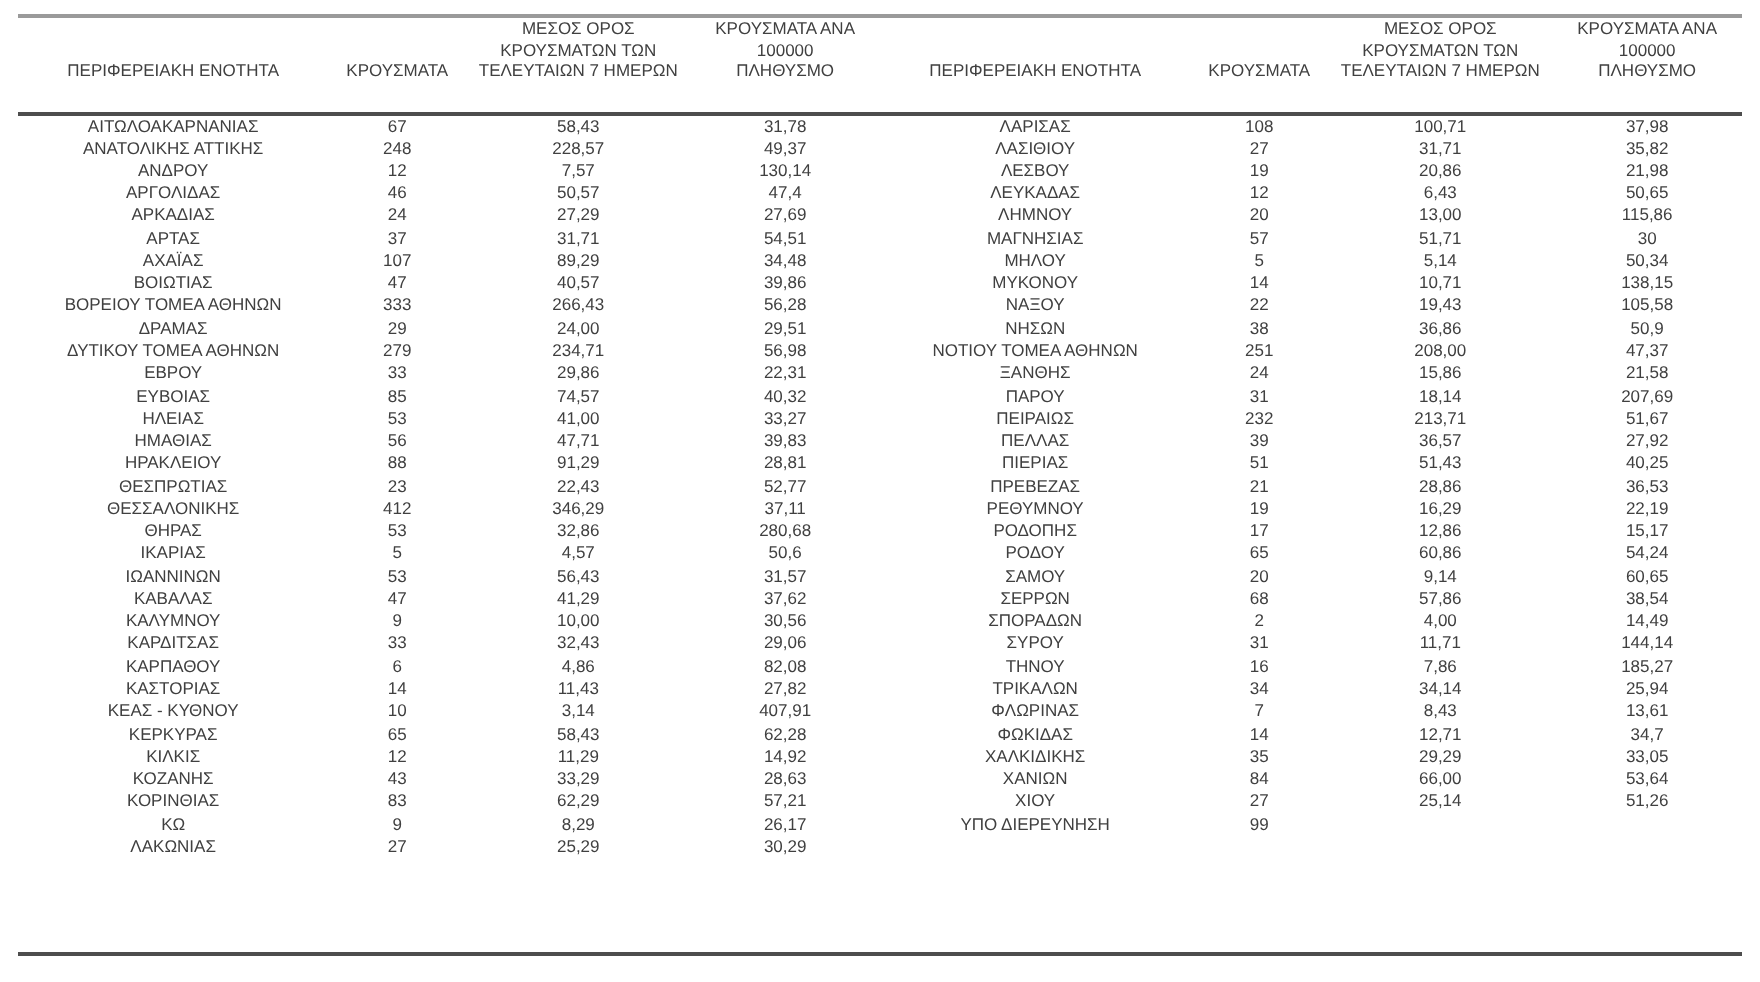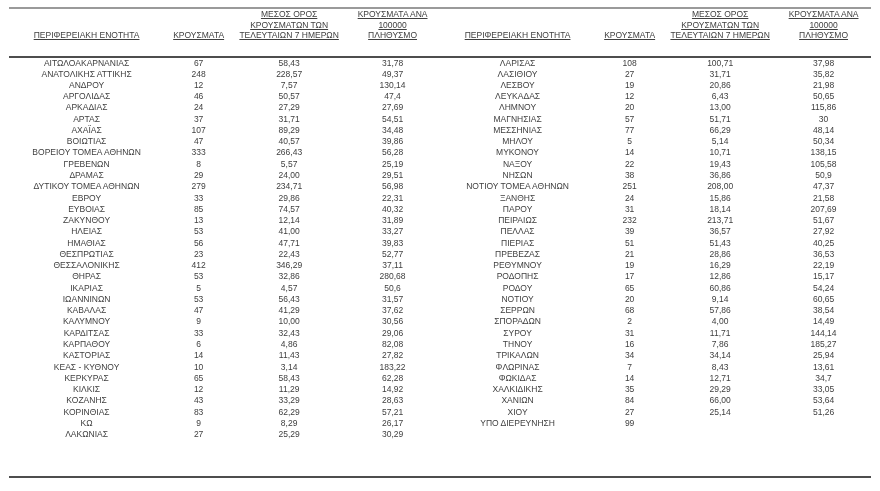--- a/index.html
+++ b/index.html
@@ -27,21 +27,20 @@
   th, td { padding: 0; text-align: center; font-weight: normal; }
   thead th {
     height: 38px;
     vertical-align: bottom;
     border-bottom: 2px solid #4d4d4d;
     font-size: 8.5px;
     line-height: 10.5px;
     white-space: pre-line;
     padding-bottom: 15px;
     color: #404040;
-    text-decoration: underline;
   }
   tbody td {
     height: 11.28px;
     font-size: 8.5px;
     line-height: 11px;
     white-space: nowrap;
     overflow: hidden;
     color: #404040;
   }
   col.c-region { width: 36%; }
@@ -122,26 +121,20 @@
             <td>40,57</td>
             <td>39,86</td>
           </tr>
           <tr>
             <td>ΒΟΡΕΙΟΥ ΤΟΜΕΑ ΑΘΗΝΩΝ</td>
             <td>333</td>
             <td>266,43</td>
             <td>56,28</td>
           </tr>
           <tr>
-            <td>ΓΡΕΒΕΝΩΝ</td>
-            <td>8</td>
-            <td>5,57</td>
-            <td>25,19</td>
-          </tr>
-          <tr>
             <td>ΔΡΑΜΑΣ</td>
             <td>29</td>
             <td>24,00</td>
             <td>29,51</td>
           </tr>
           <tr>
             <td>ΔΥΤΙΚΟΥ ΤΟΜΕΑ ΑΘΗΝΩΝ</td>
             <td>279</td>
             <td>234,71</td>
             <td>56,98</td>
@@ -152,38 +145,38 @@
             <td>29,86</td>
             <td>22,31</td>
           </tr>
           <tr>
             <td>ΕΥΒΟΙΑΣ</td>
             <td>85</td>
             <td>74,57</td>
             <td>40,32</td>
           </tr>
           <tr>
-            <td>ΖΑΚΥΝΘΟΥ</td>
-            <td>13</td>
-            <td>12,14</td>
-            <td>31,89</td>
-          </tr>
-          <tr>
             <td>ΗΛΕΙΑΣ</td>
             <td>53</td>
             <td>41,00</td>
             <td>33,27</td>
           </tr>
           <tr>
             <td>ΗΜΑΘΙΑΣ</td>
             <td>56</td>
             <td>47,71</td>
             <td>39,83</td>
           </tr>
           <tr>
+            <td>ΗΡΑΚΛΕΙΟΥ</td>
+            <td>88</td>
+            <td>91,29</td>
+            <td>28,81</td>
+          </tr>
+          <tr>
             <td>ΘΕΣΠΡΩΤΙΑΣ</td>
             <td>23</td>
             <td>22,43</td>
             <td>52,77</td>
           </tr>
           <tr>
             <td>ΘΕΣΣΑΛΟΝΙΚΗΣ</td>
             <td>412</td>
             <td>346,29</td>
             <td>37,11</td>
@@ -233,21 +226,21 @@
           <tr>
             <td>ΚΑΣΤΟΡΙΑΣ</td>
             <td>14</td>
             <td>11,43</td>
             <td>27,82</td>
           </tr>
           <tr>
             <td>ΚΕΑΣ - ΚΥΘΝΟΥ</td>
             <td>10</td>
             <td>3,14</td>
-            <td>183,22</td>
+            <td>407,91</td>
           </tr>
           <tr>
             <td>ΚΕΡΚΥΡΑΣ</td>
             <td>65</td>
             <td>58,43</td>
             <td>62,28</td>
           </tr>
           <tr>
             <td>ΚΙΛΚΙΣ</td>
             <td>12</td>
@@ -330,26 +323,20 @@
             <td>13,00</td>
             <td>115,86</td>
           </tr>
           <tr>
             <td>ΜΑΓΝΗΣΙΑΣ</td>
             <td>57</td>
             <td>51,71</td>
             <td>30</td>
           </tr>
           <tr>
-            <td>ΜΕΣΣΗΝΙΑΣ</td>
-            <td>77</td>
-            <td>66,29</td>
-            <td>48,14</td>
-          </tr>
-          <tr>
             <td>ΜΗΛΟΥ</td>
             <td>5</td>
             <td>5,14</td>
             <td>50,34</td>
           </tr>
           <tr>
             <td>ΜΥΚΟΝΟΥ</td>
             <td>14</td>
             <td>10,71</td>
             <td>138,15</td>
@@ -420,21 +407,21 @@
             <td>12,86</td>
             <td>15,17</td>
           </tr>
           <tr>
             <td>ΡΟΔΟΥ</td>
             <td>65</td>
             <td>60,86</td>
             <td>54,24</td>
           </tr>
           <tr>
-            <td>ΝΟΤΙΟΥ</td>
+            <td>ΣΑΜΟΥ</td>
             <td>20</td>
             <td>9,14</td>
             <td>60,65</td>
           </tr>
           <tr>
             <td>ΣΕΡΡΩΝ</td>
             <td>68</td>
             <td>57,86</td>
             <td>38,54</td>
           </tr>

